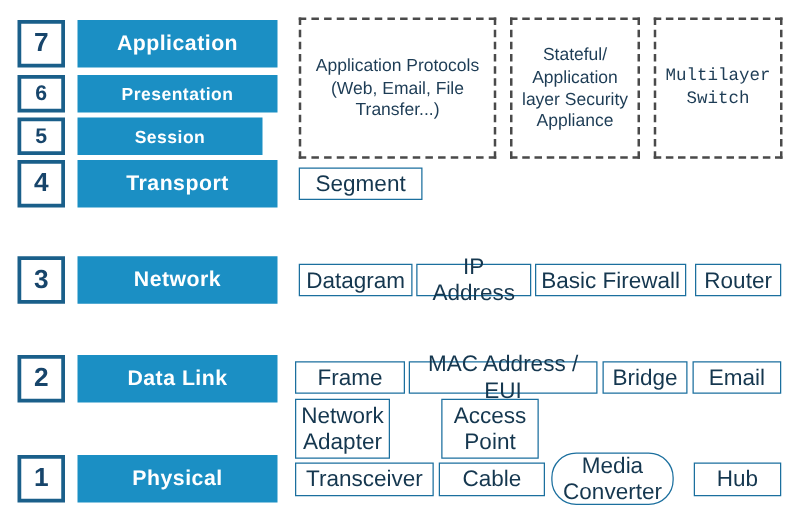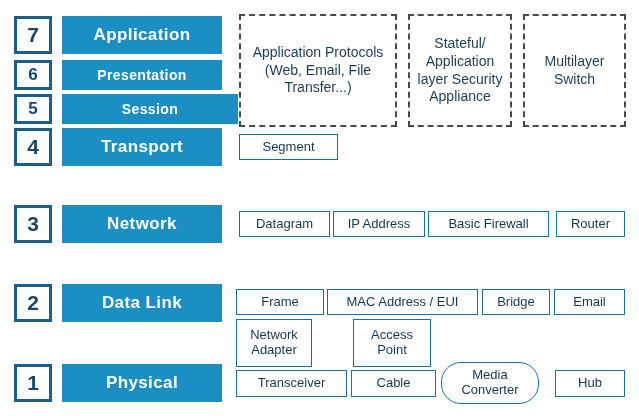--- a/index.html
+++ b/index.html
@@ -45,21 +45,21 @@
   }
   .layer-bar.big { font-size: 17px; }
   .layer-bar.small { font-size: 14px; }
 
   
   .item-box {
     position: absolute;
     border: 1.5px solid #1b6f9e;
     background: #ffffff;
     color: #15374f;
-    font-size: 13px;
+    font-size: 18px;
     display: flex;
     align-items: center;
     justify-content: center;
     text-align: center;
     box-sizing: border-box;
     line-height: 1.15;
     padding: 0 3px;
   }
   
   .dashed-box {
@@ -82,37 +82,37 @@
 
 <div id="canvas">
 
   <div class="num-box" style="left:14px; top:16px; width:38px; height:38px;">7</div>
   <div class="layer-bar big" style="left:62px; top:16px; width:160px; height:38px;">Application</div>
 
   <div class="num-box" style="left:14px; top:60px; width:38px; height:30px; font-size:17px;">6</div>
   <div class="layer-bar small" style="left:62px; top:60px; width:160px; height:30px;">Presentation</div>
 
   <div class="num-box" style="left:14px; top:94px; width:38px; height:30px; font-size:17px;">5</div>
-  <div class="layer-bar small" style="left:62px; top:94px; width:176px; height:30px;">Session</div>
+  <div class="layer-bar small" style="left:62px; top:94px; width:148px; height:30px;">Session</div>
 
   <div class="num-box" style="left:14px; top:128px; width:38px; height:38px;">4</div>
   <div class="layer-bar big" style="left:62px; top:128px; width:160px; height:38px;">Transport</div>
 
   <div class="num-box" style="left:14px; top:205px; width:38px; height:38px;">3</div>
   <div class="layer-bar big" style="left:62px; top:205px; width:160px; height:38px;">Network</div>
 
   <div class="num-box" style="left:14px; top:284px; width:38px; height:38px;">2</div>
   <div class="layer-bar big" style="left:62px; top:284px; width:160px; height:38px;">Data Link</div>
 
   <div class="num-box" style="left:14px; top:364px; width:38px; height:38px;">1</div>
   <div class="layer-bar big" style="left:62px; top:364px; width:160px; height:38px;">Physical</div>
 
   <div class="dashed-box" style="left:239px; top:14px; width:158px; height:113px;">Application Protocols (Web, Email, File Transfer...)</div>
   <div class="dashed-box" style="left:408px; top:14px; width:104px; height:113px;">Stateful/ Application layer Security Appliance</div>
-  <div class="dashed-box" style="left:523px; top:14px; width:103px; height:113px;">Multilayer Switch</div>
+  <div class="dashed-box" style="left:523px; top:14px; width:103px; height:113px;font-family:Liberation Mono, monospace;">Multilayer Switch</div>
 
   <div class="item-box" style="left:239px; top:134px; width:99px; height:26px;">Segment</div>
 
   <div class="item-box" style="left:239px; top:211px; width:91px; height:26px;">Datagram</div>
   <div class="item-box" style="left:333px; top:211px; width:92px; height:26px;">IP Address</div>
   <div class="item-box" style="left:428px; top:211px; width:121px; height:26px;text-align:center;">Basic Firewall</div>
   <div class="item-box" style="left:556px; top:211px; width:69px; height:26px;">Router</div>
 
   <div class="item-box" style="left:236px; top:289px; width:88px; height:26px;">Frame</div>
   <div class="item-box" style="left:327px; top:289px; width:151px; height:26px;">MAC Address / EUI</div>

